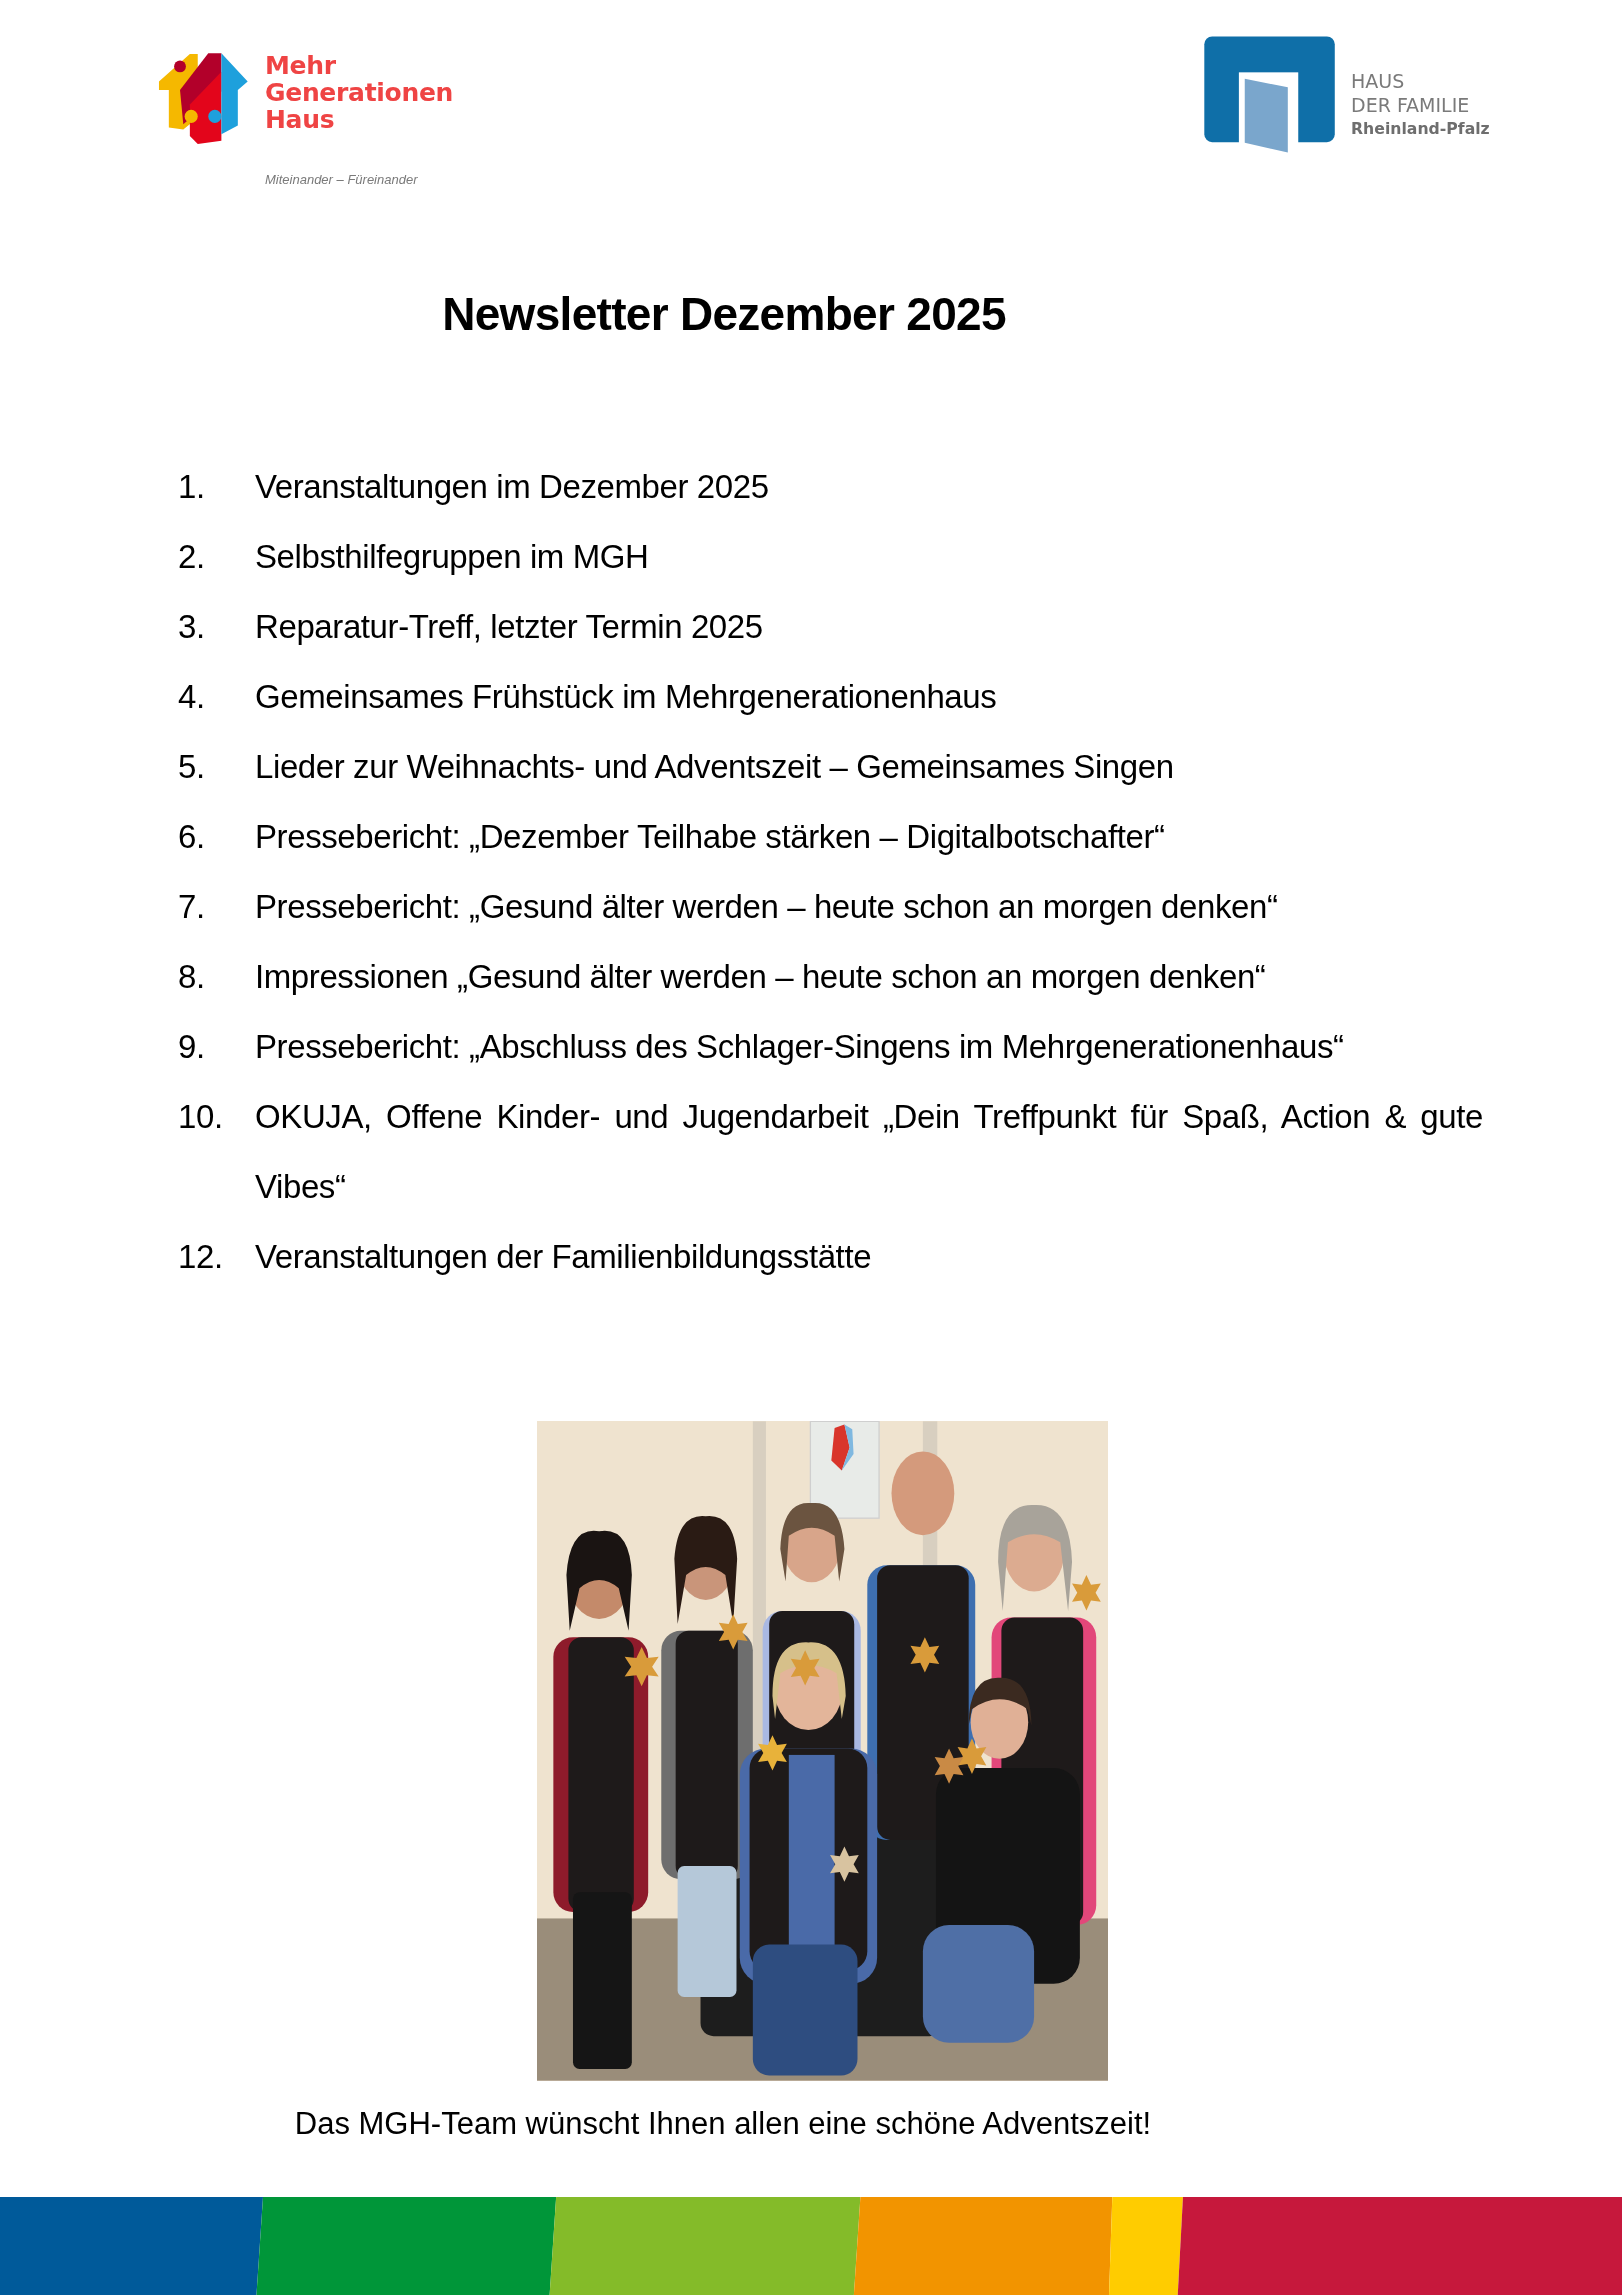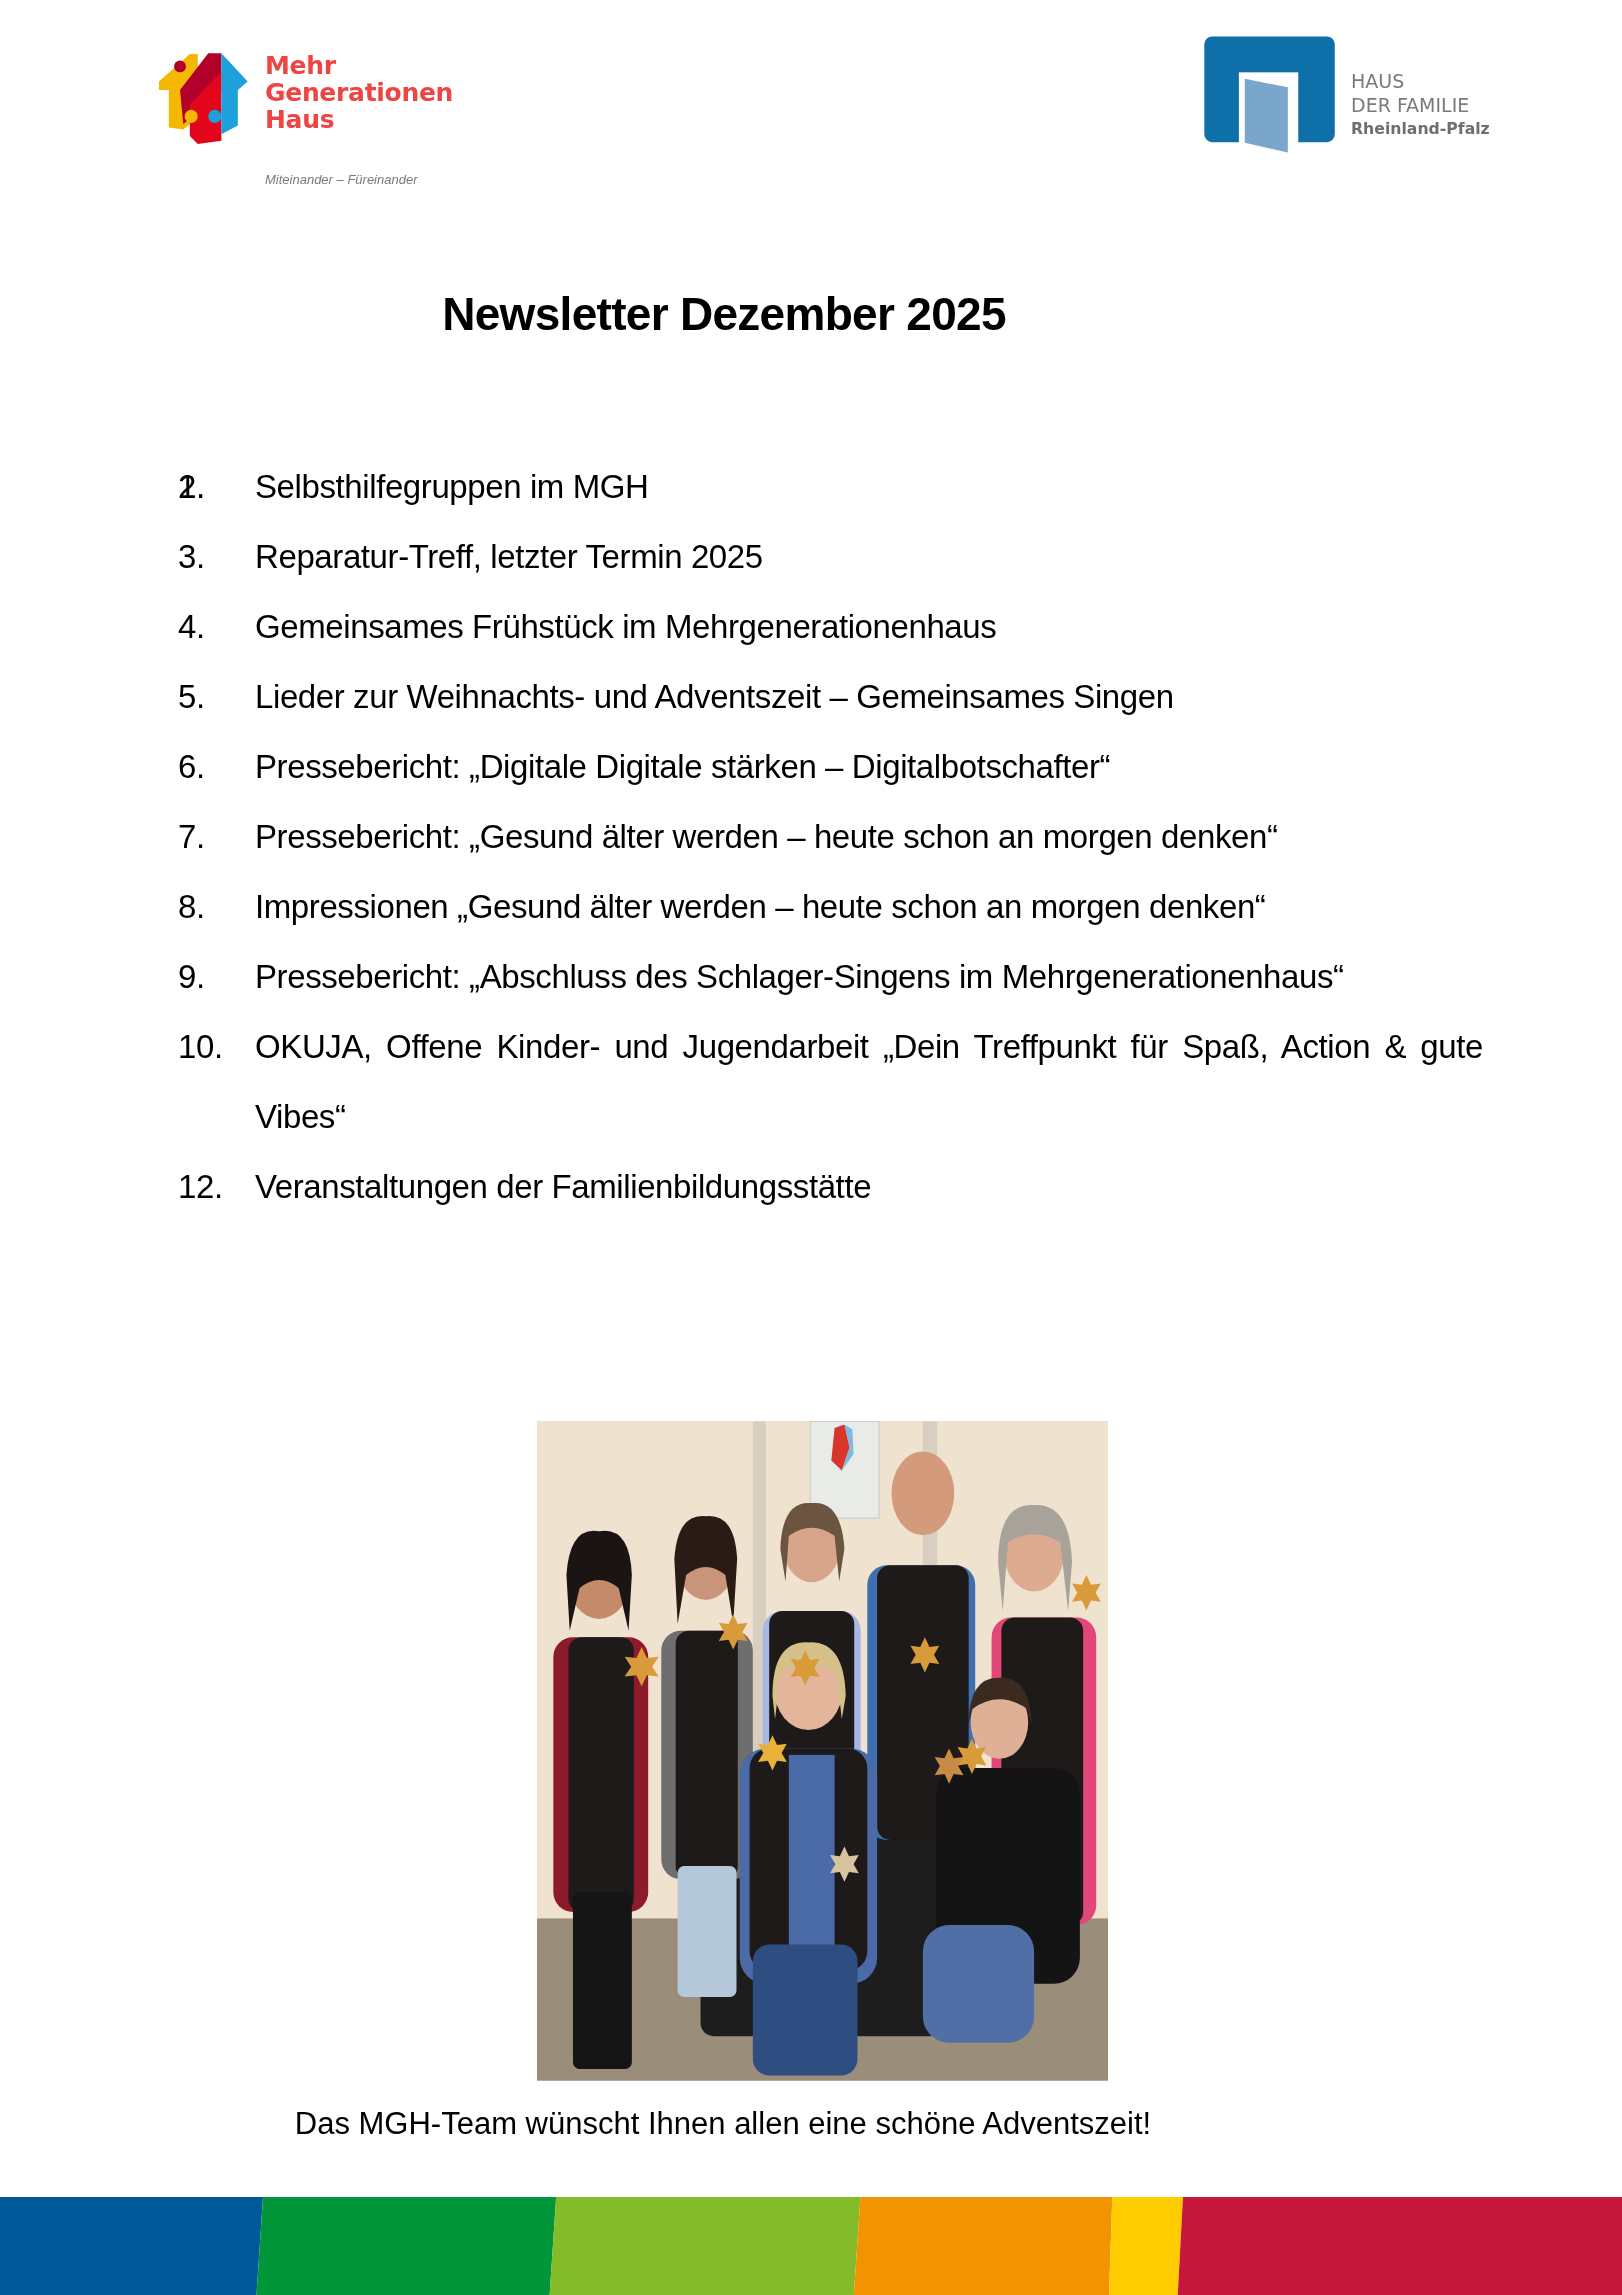--- a/index.html
+++ b/index.html
@@ -78,26 +78,26 @@
   <div class="hdf-text">
     <div>HAUS</div>
     <div>DER FAMILIE</div>
     <div class="hdf-bold">Rheinland-Pfalz</div>
   </div>
 </div>
 
 <h1 class="title" style="margin:0;">Newsletter Dezember 2025</h1>
 
 <ol class="toc">
-  <li><span class="num">1.</span></li>
+  <li><span class="num">1.</span><span class="txt">Veranstaltungen im Dezember 2025</span></li>
   <li><span class="num">2.</span><span class="txt">Selbsthilfegruppen im MGH</span></li>
   <li><span class="num">3.</span><span class="txt">Reparatur-Treff, letzter Termin 2025</span></li>
   <li><span class="num">4.</span><span class="txt">Gemeinsames Frühstück im Mehrgenerationenhaus</span></li>
   <li><span class="num">5.</span><span class="txt">Lieder zur Weihnachts- und Adventszeit – Gemeinsames Singen</span></li>
-  <li><span class="num">6.</span><span class="txt">Pressebericht: „Digitale Digitale stärken – Digitalbotschafter“</span></li>
+  <li><span class="num">6.</span><span class="txt">Pressebericht: „Dezember Teilhabe stärken – Digitalbotschafter“</span></li>
   <li><span class="num">7.</span><span class="txt">Pressebericht: „Gesund älter werden – heute schon an morgen denken“</span></li>
   <li><span class="num">8.</span><span class="txt">Impressionen „Gesund älter werden – heute schon an morgen denken“</span></li>
   <li><span class="num">9.</span><span class="txt">Pressebericht: „Abschluss des Schlager-Singens im Mehrgenerationenhaus“</span></li>
   <li><span class="num">10.</span><span class="txt">OKUJA, Offene Kinder- und Jugendarbeit „Dein Treffpunkt für Spaß, Action &amp; gute Vibes“</span></li>
   <li><span class="num">12.</span><span class="txt">Veranstaltungen der Familienbildungsstätte</span></li>
 </ol>
 
 <div class="photo">
   <svg width="571" height="660" viewBox="0 0 873 1008">
 

